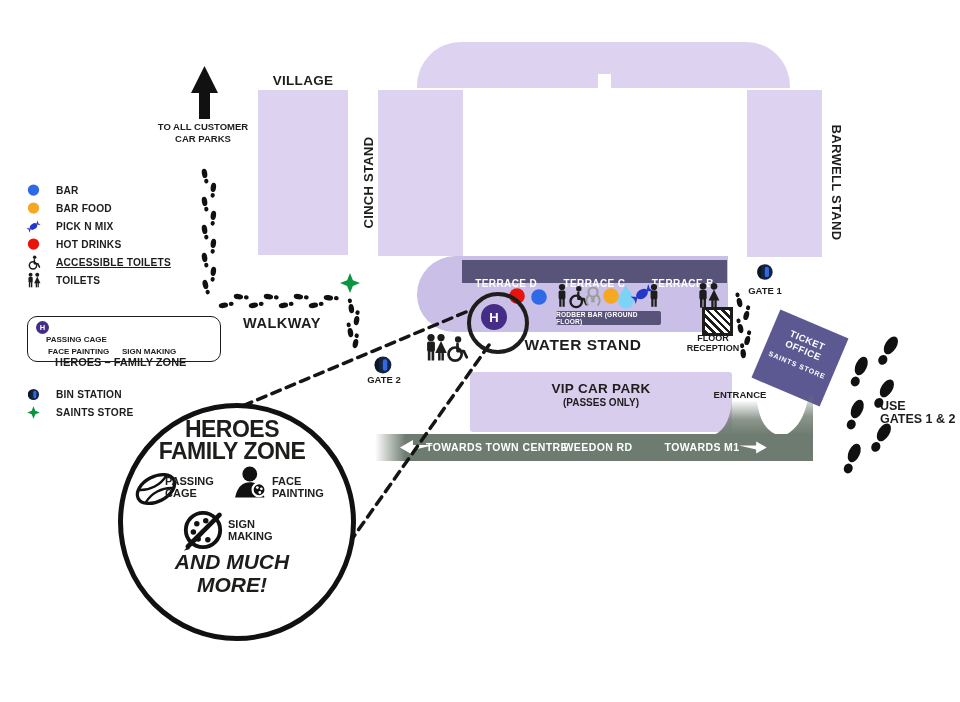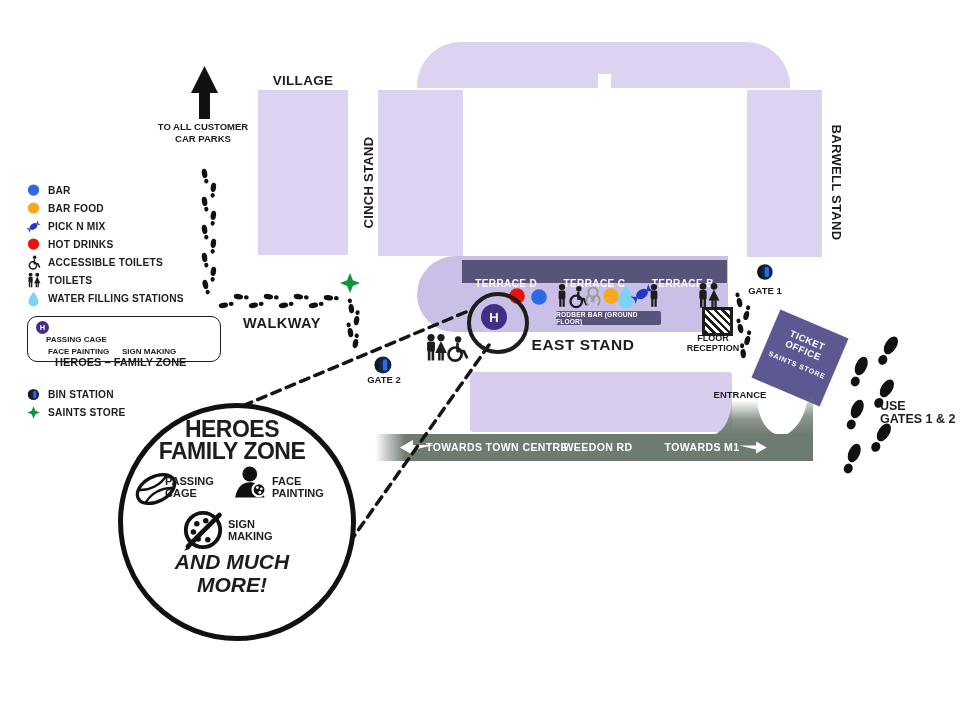--- a/index.html
+++ b/index.html
@@ -14,21 +14,21 @@
   .terrace-bar span{flex:1;text-align:center;color:#fff;font-weight:700;font-size:10px;letter-spacing:.4px;margin-top:24px;}
   .chip{position:absolute;background:#575379;color:#fff;font-weight:700;border-radius:2px;
         display:flex;align-items:center;justify-content:center;}
   .hatch{position:absolute;border:3px solid #1d1d1b;
          background:repeating-linear-gradient(45deg,#1d1d1b 0 2.5px,#fff 2.5px 5.5px);}
   .ring{position:absolute;border:4px solid #1d1d1b;border-radius:50%;}
   .hdot{border-radius:50%;background:#452d87;color:#fff;font-weight:700;
         display:flex;align-items:center;justify-content:center;}
   .bigcircle{position:absolute;left:118px;top:403px;width:228px;height:228px;background:#fff;
              border:5px solid #111;border-radius:50%;z-index:5;}
-  .legend-row{position:absolute;left:26px;display:flex;align-items:center;gap:7px;height:18px;}
+  .legend-row{position:absolute;left:26px;display:flex;align-items:center;gap:15px;height:18px;}
   .legend-row .txt{font-weight:700;font-size:10.2px;letter-spacing:.2px;}
   .li{width:15px;height:17px;flex:0 0 15px;}
   .hbox{position:absolute;left:27px;top:316px;width:192px;height:44px;border:1.6px solid #1d1d1b;border-radius:10px;}
   .road{position:absolute;left:375px;top:434px;width:438px;height:27px;
         background:linear-gradient(to right, rgba(110,123,112,0) 0%, #6e7b70 7%, #6e7b70 100%);}
   .roadtxt{position:absolute;color:#fff;font-weight:700;font-size:10.5px;letter-spacing:.4px;white-space:nowrap;transform:translateX(-50%);}
   .ticket{position:absolute;left:763px;top:321px;width:74px;height:74px;background:#5c5992;
           transform:rotate(23deg);color:#fff;text-align:center;z-index:2;}
   svg.overlay{position:absolute;left:0;top:0;z-index:4;pointer-events:none;}
   .z7{z-index:7;}
@@ -140,38 +140,32 @@
         <use href="#s-candy"></use>
       </svg>
     <span class="txt">PICK N MIX</span>
   </div>
   <div class="legend-row" style="top:235px;">
     <svg class="li" viewBox="-9 -10 18 20">
         <circle cy="-0.5" r="6.8" fill="#e8140c"></circle>
       </svg>
     <span class="txt">HOT DRINKS</span>
   </div>
-  <div class="legend-row" style="top:253px;">
+  <div class="legend-row" style="top:253px;text-decoration:underline;">
     <svg class="li" viewBox="-9 -10 18 20">
         <use href="#s-wc"></use>
       </svg>
     <span class="txt">ACCESSIBLE TOILETS</span>
   </div>
   <div class="legend-row" style="top:271px;">
     <svg class="li" viewBox="-9 -10 18 20">
       <use href="#s-man" transform="translate(-3.5,0) scale(0.95)"></use>
         <use href="#s-woman" transform="translate(4.5,0) scale(0.95)"></use>
     </svg>
     <span class="txt">TOILETS</span>
-  </div>
-  <div class="legend-row" style="top:289px;">
-    <svg class="li" viewBox="-9 -10 18 20">
-        <use href="#s-drop" transform="scale(1.15)"></use>
-      </svg>
-    <span class="txt">WATER FILLING STATIONS</span>
   </div>
 
   <div class="hbox">
     <div class="hdot abs" style="left:8px;top:4px;width:13px;height:13px;font-size:7.5px;">
       <span>H</span>
     </div>
     <div class="lbl" style="left:27px;top:4px;font-size:11px;margin-top:35px;">HEROES – FAMILY ZONE</div>
     <div class="lbl" style="left:18px;top:18px;font-size:8px;">PASSING CAGE</div>
     <div class="lbl" style="left:20px;top:29.5px;font-size:8px;">FACE PAINTING</div>
     <div class="lbl" style="left:94px;top:29.5px;font-size:8px;">SIGN MAKING</div>
@@ -195,35 +189,37 @@
   <div class="terrace-bar" style="left:462px;top:260px;width:265px;height:23px;">
     <span>TERRACE D</span>
     <span>TERRACE C</span>
     <span>TERRACE B</span>
   </div>
 
   <div class="chip z7" style="left:556px;top:311px;width:105px;height:14px;font-size:6.6px;letter-spacing:.2px;">
     <span>RODBER BAR (GROUND FLOOR)</span>
   </div>
 
-  <div class="lbl ctr z7" style="left:513px;top:336px;width:140px;font-size:15.5px;letter-spacing:.5px;">EAST STAND</div>
+  <div class="lbl ctr z7" style="left:513px;top:336px;width:140px;font-size:15.5px;letter-spacing:.5px;">WATER STAND</div>
 
   <div class="hatch z7" style="left:702px;top:307px;width:25px;height:23px;"></div>
   <div class="lbl ctr z7" style="left:678px;top:333px;width:70px;font-size:9px;">FLOOR</div>
   <div class="lbl ctr z7" style="left:678px;top:343px;width:70px;font-size:9px;">RECEPTION</div>
 
   <div class="lbl ctr z7" style="left:735px;top:285px;width:60px;font-size:9.5px;">GATE 1</div>
   <div class="lbl ctr z7" style="left:354px;top:374px;width:60px;font-size:9.5px;">GATE 2</div>
 
   <div class="ring" style="left:467px;top:292px;width:54px;height:54px;z-index:6;">
     <div class="hdot abs" style="left:10px;top:8px;width:26px;height:26px;font-size:13px;">
       <span>H</span>
     </div>
   </div>
 
+  <div class="lbl ctr" style="left:470px;top:381px;width:262px;font-size:13.5px;letter-spacing:.3px;">VIP CAR PARK</div>
+  <div class="lbl ctr" style="left:470px;top:397px;width:262px;font-size:10px;">(PASSES ONLY)</div>
 
   <div class="lbl ctr z7" style="left:705px;top:389px;width:70px;font-size:9.5px;">ENTRANCE</div>
   <div class="roadtxt z7" style="left:497px;top:441px;">TOWARDS TOWN CENTRE</div>
   <div class="roadtxt z7" style="left:598px;top:441px;">WEEDON RD</div>
   <div class="roadtxt z7" style="left:702px;top:441px;">TOWARDS M1</div>
 
   <div class="ticket">
     <div style="margin-top:13px;font-weight:700;font-size:9.5px;line-height:10.5px;letter-spacing:.5px;">
       <div>TICKET</div>
       <div>OFFICE</div>

